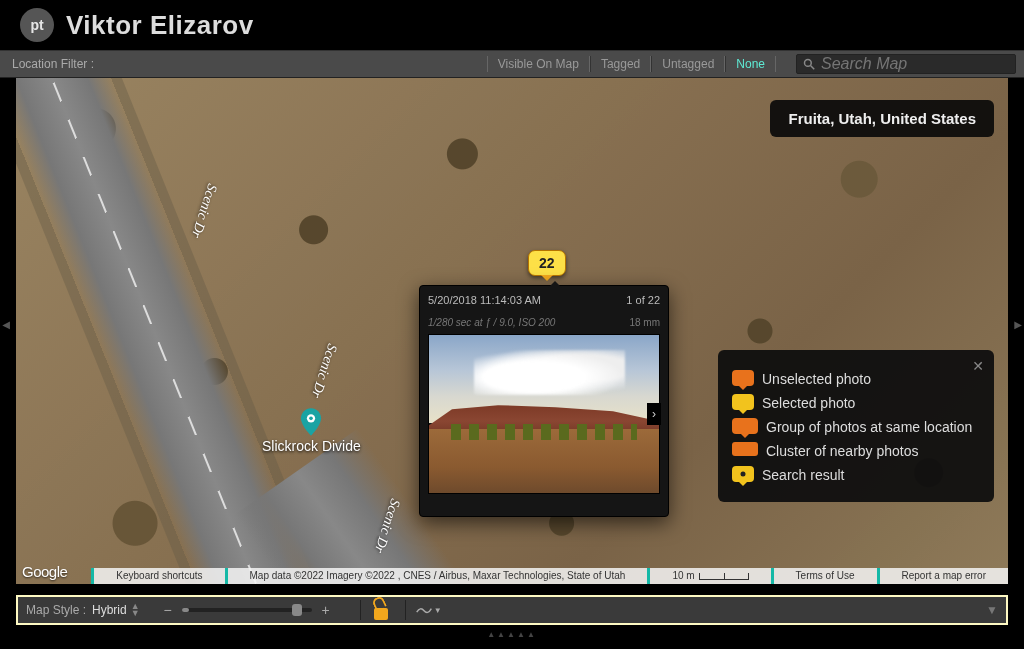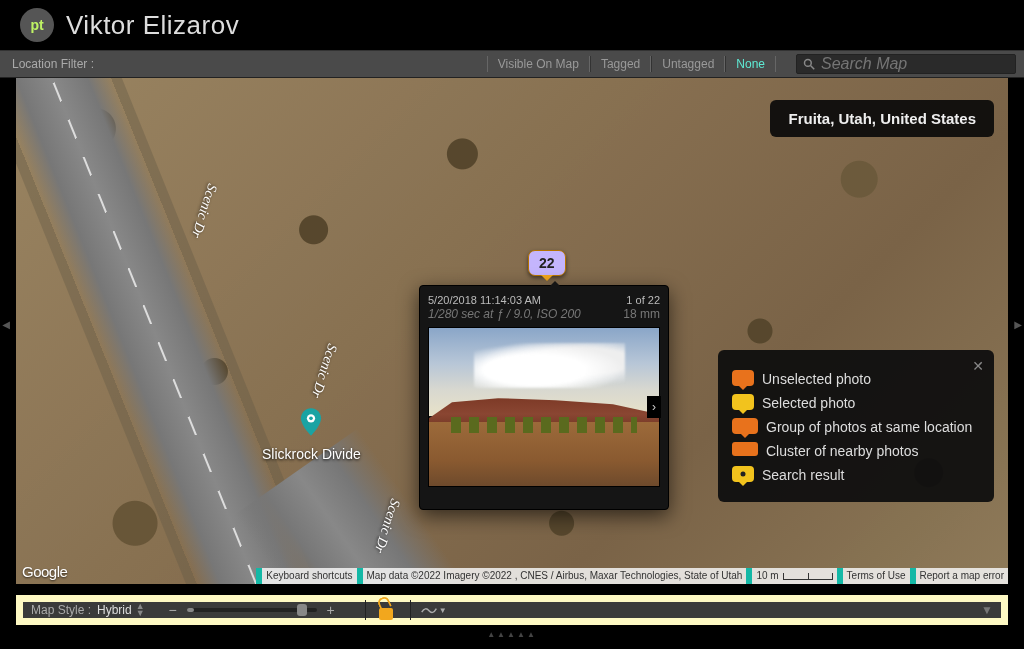--- a/index.html
+++ b/index.html
@@ -1,22 +1,22 @@
 <!DOCTYPE html>
 <html><head>
 <meta charset="utf-8">
 <style>
   * { box-sizing: border-box; margin: 0; padding: 0; }
   html, body { width: 1024px; height: 649px; background: #000; font-family: "Helvetica Neue", Arial, sans-serif; overflow: hidden; color: #ccc; }
   .app { width: 1024px; height: 649px; position: relative; background: #000; }
 
   
   .header { display: flex; align-items: center; height: 50px; padding: 0 20px; background: #000; }
-  .logo { width: 34px; height: 34px; border-radius: 50%; background: #555; display: flex; align-items: center; justify-content: center; color: #bef264; font-weight: bold; font-size: 14px; margin-right: 12px; }
-  .title { font-size: 26px; font-weight: 400; color: #ddd; letter-spacing: 0.5px; }
+  .logo { width: 34px; height: 34px; border-radius: 50%; background: #555; display: flex; align-items: center; justify-content: center; color: #e5e5e5; font-weight: bold; font-size: 14px; margin-right: 12px; }
+  .title { font-size: 26px; font-weight: 700; color: #ddd; letter-spacing: 0.5px; }
 
   
   .filter-bar { height: 28px; background: #4a4a4a; border-top: 1px solid #333; border-bottom: 1px solid #222; display: flex; align-items: center; padding: 0 8px; font-size: 12px; color: #aaa; }
   .filter-label { flex: 0 0 auto; margin-right: auto; padding-left: 4px; }
   .filter-opts { display: flex; align-items: center; gap: 0; }
   .filter-opt { padding: 0 10px; color: #999; cursor: pointer; border-right: 1px solid #666; border-left: 1px solid #333; line-height: 16px; }
   .filter-opt:first-child { border-left: 1px solid #666; }
   .filter-opt.active { color: #5eead4; }
   .search-wrap { margin-left: 20px; width: 220px; height: 20px; background: #2a2a2a; border: 1px solid #222; border-radius: 2px; display: flex; align-items: center; padding: 0 6px; }
   .search-wrap svg { flex: 0 0 auto; }
@@ -42,36 +42,36 @@
   .road::after { content:""; position:absolute; left:50%; top:0; width:2px; height:100%; background: repeating-linear-gradient(to bottom, #ddd 0 20px, transparent 20px 40px); transform: translateX(-1px); }
   .road-curve { position:absolute; left:280px; top:370px; width:150px; height:260px; background: linear-gradient(to right, rgba(0,0,0,0) 0%, #777 25%, #888 50%, #777 75%, rgba(0,0,0,0) 100%); transform: rotate(-35deg); }
 
   .road-label { position: absolute; color: #fff; font-size: 14px; font-family: Georgia, serif; font-style: italic; text-shadow: 0 1px 3px rgba(0,0,0,0.8); writing-mode: vertical-rl; transform: rotate(18deg); pointer-events:none; }
   .rl1 { left: 180px; top: 105px; }
   .rl2 { left: 300px; top: 265px; }
   .rl3 { left: 363px; top: 420px; }
 
   .poi { position:absolute; left: 246px; top: 330px; display:flex; flex-direction:column; align-items:center; pointer-events:none; }
   .poi-pin { width:22px; height:28px; }
-  .poi-label { color:#fff; font-size:14px; text-shadow:0 1px 3px #000; margin-top:10px; }
+  .poi-label { color:#fff; font-size:14px; text-shadow:0 1px 3px #000; margin-top:2px; }
 
   
   .loc-chip { position: absolute; right: 14px; top: 22px; background: rgba(10,10,10,0.92); color: #eee; font-size: 15px; font-weight: 600; padding: 10px 18px; border-radius: 6px; }
 
   
   .cluster { position: absolute; left: 512px; top: 172px; display:flex; flex-direction:column; align-items:center; }
-  .cluster-bubble { background: #c4b5fd; color: #222; font-weight: bold; font-size: 14px; padding: 4px 10px; border-radius: 7px; border: 1px solid #b57400; box-shadow: 0 2px 4px rgba(0,0,0,0.5); position:relative; }
+  .cluster-bubble { background: #fde047; color: #222; font-weight: bold; font-size: 14px; padding: 4px 10px; border-radius: 7px; border: 1px solid #b57400; box-shadow: 0 2px 4px rgba(0,0,0,0.5); position:relative; }
   .cluster-bubble::after { content:""; position:absolute; left:50%; top:100%; transform:translateX(-50%); border:6px solid transparent; border-top-color:#f2a71d; }
 
   
   .popup { position:absolute; left: 403px; top: 207px; width: 250px; background:#151515; border:1px solid #000; border-radius:4px; box-shadow:0 6px 20px rgba(0,0,0,0.6); padding:8px; }
   .popup::before { content:""; position:absolute; left:128px; top:-12px; border:7px solid transparent; border-bottom-color:#151515; }
   .popup-meta { display:flex; justify-content:space-between; font-size:11px; color:#bbb; }
   .popup-meta .right { text-align:right; }
-  .popup-meta2 { display:flex; justify-content:space-between; font-size:12px; color:#777; font-style:italic; margin-top:1px; margin-bottom:6px; }
+  .popup-meta2 { display:flex; justify-content:space-between; font-size:10px; color:#777; font-style:italic; margin-top:11px; margin-bottom:6px; }
   .popup-meta2 .right { text-align:right; font-style:normal; }
   .thumb-wrap { position:relative; }
   .thumb { width: 100%; height: 160px; border:1px solid #000; display:block; }
   .thumb-sky { position:absolute; left:1px; top:1px; right:1px; height:55%; background:linear-gradient(#8aa6c8 0%, #b7c6d7 40%, #d8d8d0 70%, #e8e2c8 100%); }
   .thumb-cloud { position:absolute; left:20%; top:10%; width:65%; height:28%; background:radial-gradient(ellipse at 40% 60%, #fff 0 40%, rgba(255,255,255,0) 70%), radial-gradient(ellipse at 70% 40%, #eee 0 35%, rgba(255,255,255,0) 65%); filter: blur(1px); }
   .thumb-mesa { position:absolute; left:1px; right:1px; top:42%; height:25%; background:linear-gradient(#7a3724 0%, #8a4632 50%, #6a3220 100%); clip-path: polygon(0 60%, 10% 20%, 30% 10%, 55% 15%, 80% 25%, 100% 50%, 100% 100%, 0 100%); }
   .thumb-ground { position:absolute; left:1px; right:1px; bottom:1px; height:40%; background:linear-gradient(#9c6a3a 0%, #8a5a30 60%, #6e4a2c 100%); }
   .thumb-bush { position:absolute; bottom:34%; left:10%; right:10%; height:10%; background:repeating-linear-gradient(90deg, #5a6a1e 0 10px, transparent 10px 18px); filter: blur(0.7px); }
   .next-btn { position:absolute; right:-1px; top:50%; transform:translateY(-50%); width:14px; height:22px; background:#000; color:#ccc; display:flex; align-items:center; justify-content:center; font-size:12px; cursor:pointer; }
   .popup-dots { height:10px; display:flex; align-items:center; justify-content:center; margin-top:4px; gap:4px; }
@@ -88,31 +88,31 @@
   .rect-orange { width:26px; height:16px; background:#e8721c; border-radius:4px; position:relative; }
   .rect-orange::after { content:""; position:absolute; left:50%; top:100%; transform:translateX(-50%); border:4px solid transparent; border-top-color:#e8721c; }
   .rect-plain { width:26px; height:14px; background:#e8721c; border-radius:3px; }
   .pin-yellow-dot { background:#f2c31d; } .pin-yellow-dot::after { border-top-color:#f2c31d; }
   .pin-yellow-dot::before { content:""; position:absolute; left:50%; top:50%; width:5px; height:5px; background:#222; border-radius:50%; transform:translate(-50%,-50%); }
 
   
   .attr-bar { position:absolute; left:0; right:0; bottom:0; height:16px; font-size:10px; color:#333; display:flex; align-items:stretch; }
   .google-logo { position:absolute; left:6px; bottom:4px; font-size:15px; color:#fff; font-family:Arial; text-shadow:0 1px 2px rgba(0,0,0,0.7); letter-spacing:-0.5px; }
   .attr-right { margin-left:auto; display:flex; align-items:center; }
-  .attr-cell { background:rgba(245,245,245,0.85); padding:1px 4px; border-left:6px solid #14b8a6; color:#333; white-space:nowrap; line-height:14px; }
+  .attr-cell { background:rgba(245,245,245,0.85); padding:1px 22px; border-left:3px solid #14b8a6; color:#333; white-space:nowrap; line-height:14px; }
   .scale { display:flex; align-items:center; gap:4px; }
   .scale-bar { display:inline-block; width:50px; height:7px; border:1px solid #333; border-top:none; position:relative; }
   .scale-bar::before { content:""; position:absolute; left:50%; top:0; width:1px; height:100%; background:#333; }
 
   
   .edge { position:absolute; width:8px; height:24px; top:50%; transform:translateY(-50%); color:#555; font-size:10px; display:flex; align-items:center; justify-content:center; cursor:pointer; }
   .edge.left { left:2px; } .edge.right { right:2px; }
 
   
-  .bottom { position:absolute; left:16px; right:16px; bottom:24px; height:30px; background:#3a3a3a; border:7px solid #fef9c3; display:flex; align-items:center; padding:0 8px; font-size:12px; color:#aaa; }
+  .bottom { position:absolute; left:16px; right:16px; bottom:24px; height:30px; background:#3a3a3a; border:2px solid #fef9c3; display:flex; align-items:center; padding:0 8px; font-size:12px; color:#aaa; }
   .mapstyle-label { margin-right:6px; }
   .mapstyle-val { color:#ddd; margin-right:4px; }
   .tri-updn { font-size:9px; color:#888; line-height:7px; margin-right:20px; }
   .zoom { display:flex; align-items:center; gap:6px; margin-right:16px; }
   .zbtn { width:16px; height:16px; display:flex; align-items:center; justify-content:center; color:#aaa; cursor:pointer; font-size:14px; }
   .zslider { width:130px; height:4px; background:#222; border-radius:2px; position:relative; }
   .zslider::before { content:""; position:absolute; left:0; top:0; width:6%; height:100%; background:#888; border-radius:2px; }
   .zthumb { position:absolute; right:10px; top:-4px; width:10px; height:12px; background:#888; border-radius:3px; }
   .divider { width:1px; height:20px; background:#222; margin:0 10px; }
   .lock { width:20px; height:22px; position:relative; cursor:pointer; margin-right:4px; }

